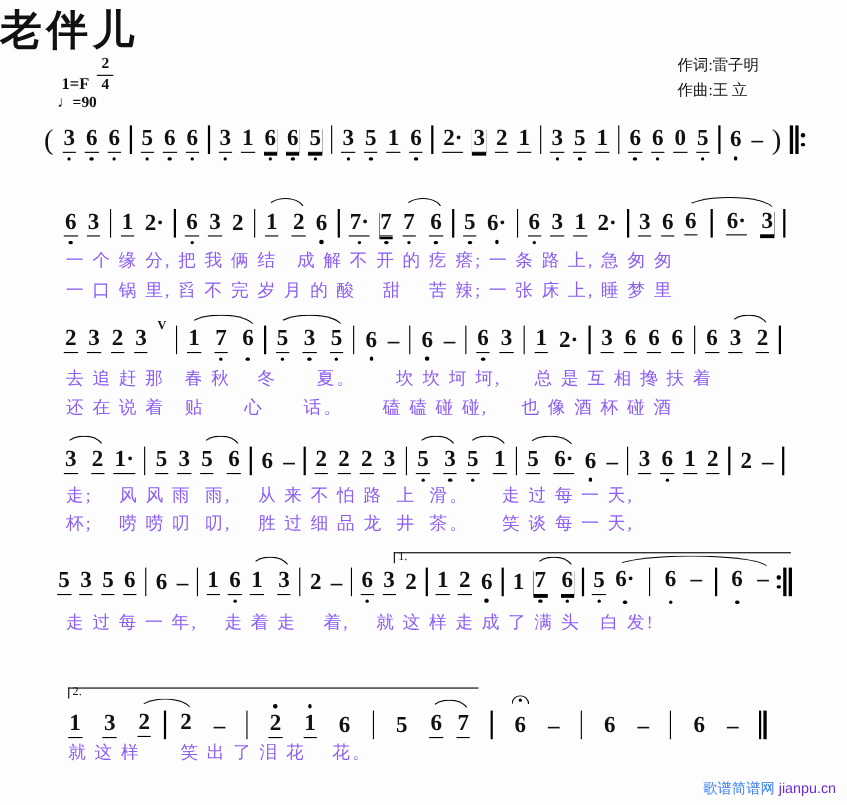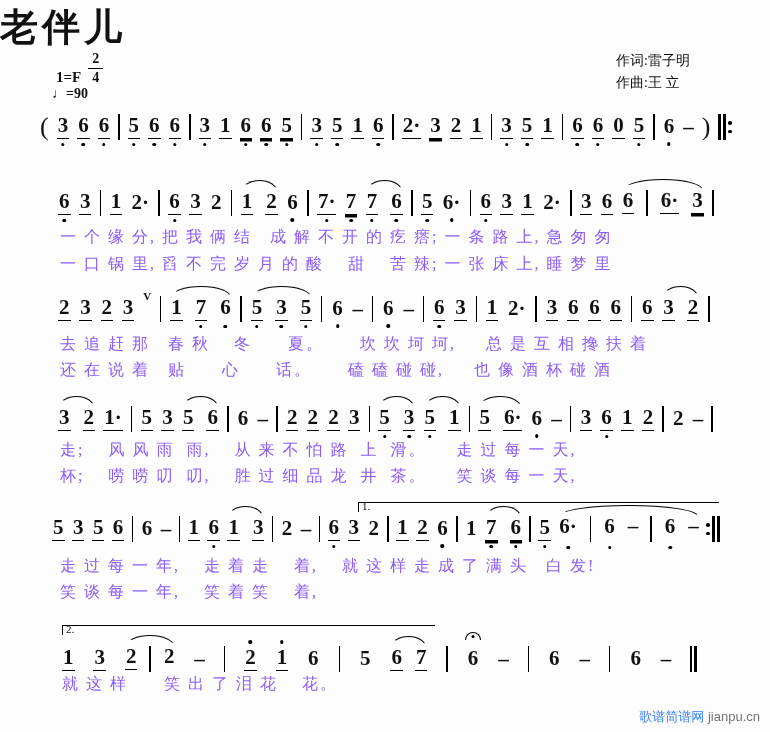--- a/index.html
+++ b/index.html
@@ -63,21 +63,21 @@
   .ly8{left:62px;top:674px}
 
   .volta{position:absolute;height:9px;border-top:1.2px solid #000;border-left:1.2px solid #000}
   .v0{left:358px;top:502px;width:360px}
   .v1{left:62px;top:625px;width:372px}
   .volta-label{position:absolute;left:3px;top:-2px;font-size:11px;font-weight:400;line-height:1;background:transparent}
 
   .watermark{position:absolute;right:10px;bottom:6px;font-size:13px;
              font-family:"Liberation Sans",sans-serif}
   .wm-gray{color:#3b82f6}
-  .wm-orange{color:#737373}
+  .wm-orange{color:#6d28d9}
 </style>
 </head>
 <body>
 
 <div class="page">
   <h1 class="title">老伴儿</h1>
 
   <div class="keysig">
     <span>1=F</span>
     <span class="frac">
@@ -365,19 +365,18 @@
       </span>
     </div>
 
   <div class="lyric-line ly0">一 个 缘 分, 把 我 俩 结   成 解 不 开 的 疙 瘩; 一 条 路 上, 急 匆 匆</div>
   <div class="lyric-line ly1">一 口 锅 里, 舀 不 完 岁 月 的 酸    甜    苦 辣; 一 张 床 上, 睡 梦 里</div>
   <div class="lyric-line ly3">还 在 说 着   贴      心      话。      磕 磕 碰 碰,     也 像 酒 杯 碰 酒</div>
   <div class="lyric-line ly2">去 追 赶 那   春 秋    冬      夏。      坎 坎 坷 坷,     总 是 互 相 搀 扶 着</div>
   <div class="lyric-line ly4">走;    风 风 雨  雨,    从 来 不 怕 路  上  滑。     走 过 每 一 天,</div>
   <div class="lyric-line ly5">杯;    唠 唠 叨  叨,    胜 过 细 品 龙  井  茶。     笑 谈 每 一 天,</div>
   <div class="lyric-line ly6">走 过 每 一 年,    走 着 走    着,    就 这 样 走 成 了 满 头   白 发!</div>
-  <div class="lyric-line ly7">笑 谈 每 一 年,    笑 着 笑    着,</div>
   <div class="lyric-line ly8">就 这 样      笑 出 了 泪 花    花。</div>
 
   <div class="watermark">
     <span class="wm-gray">歌谱简谱网 </span><span class="wm-orange">jianpu.cn</span>
   </div>
 </div>
 
 </body></html>

